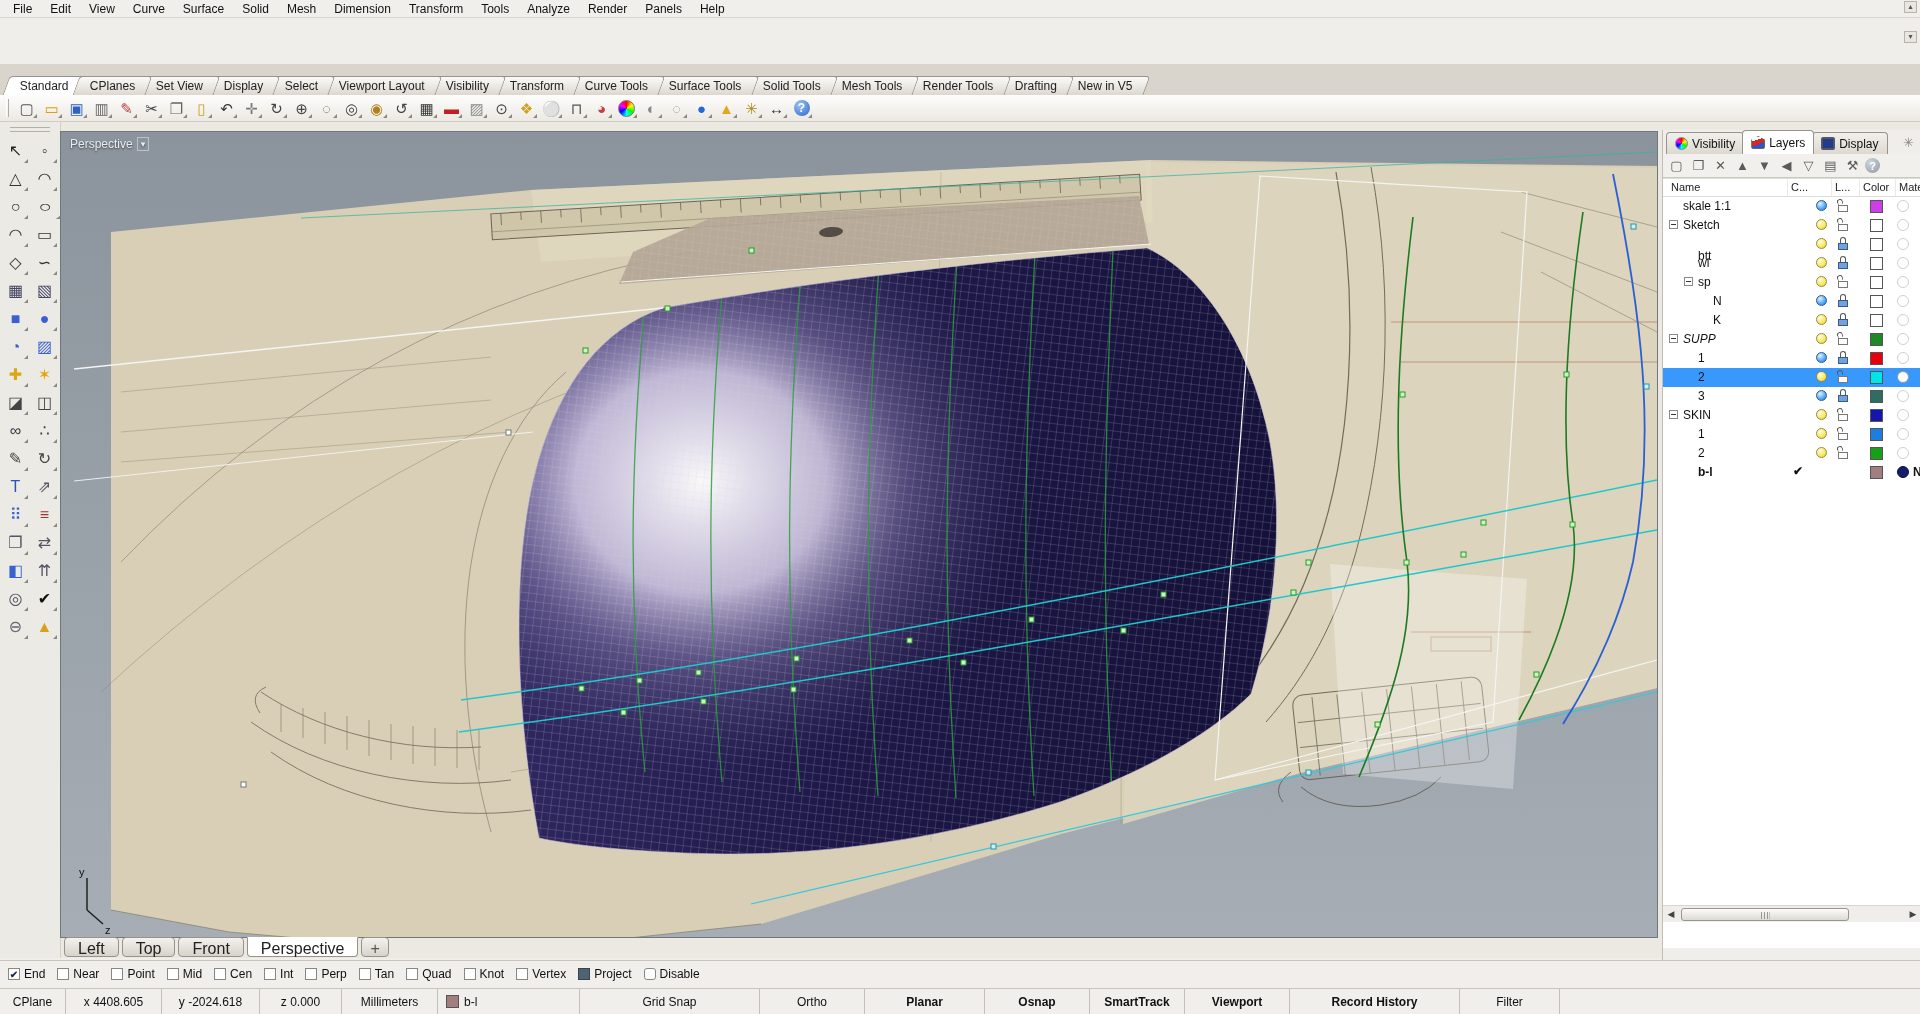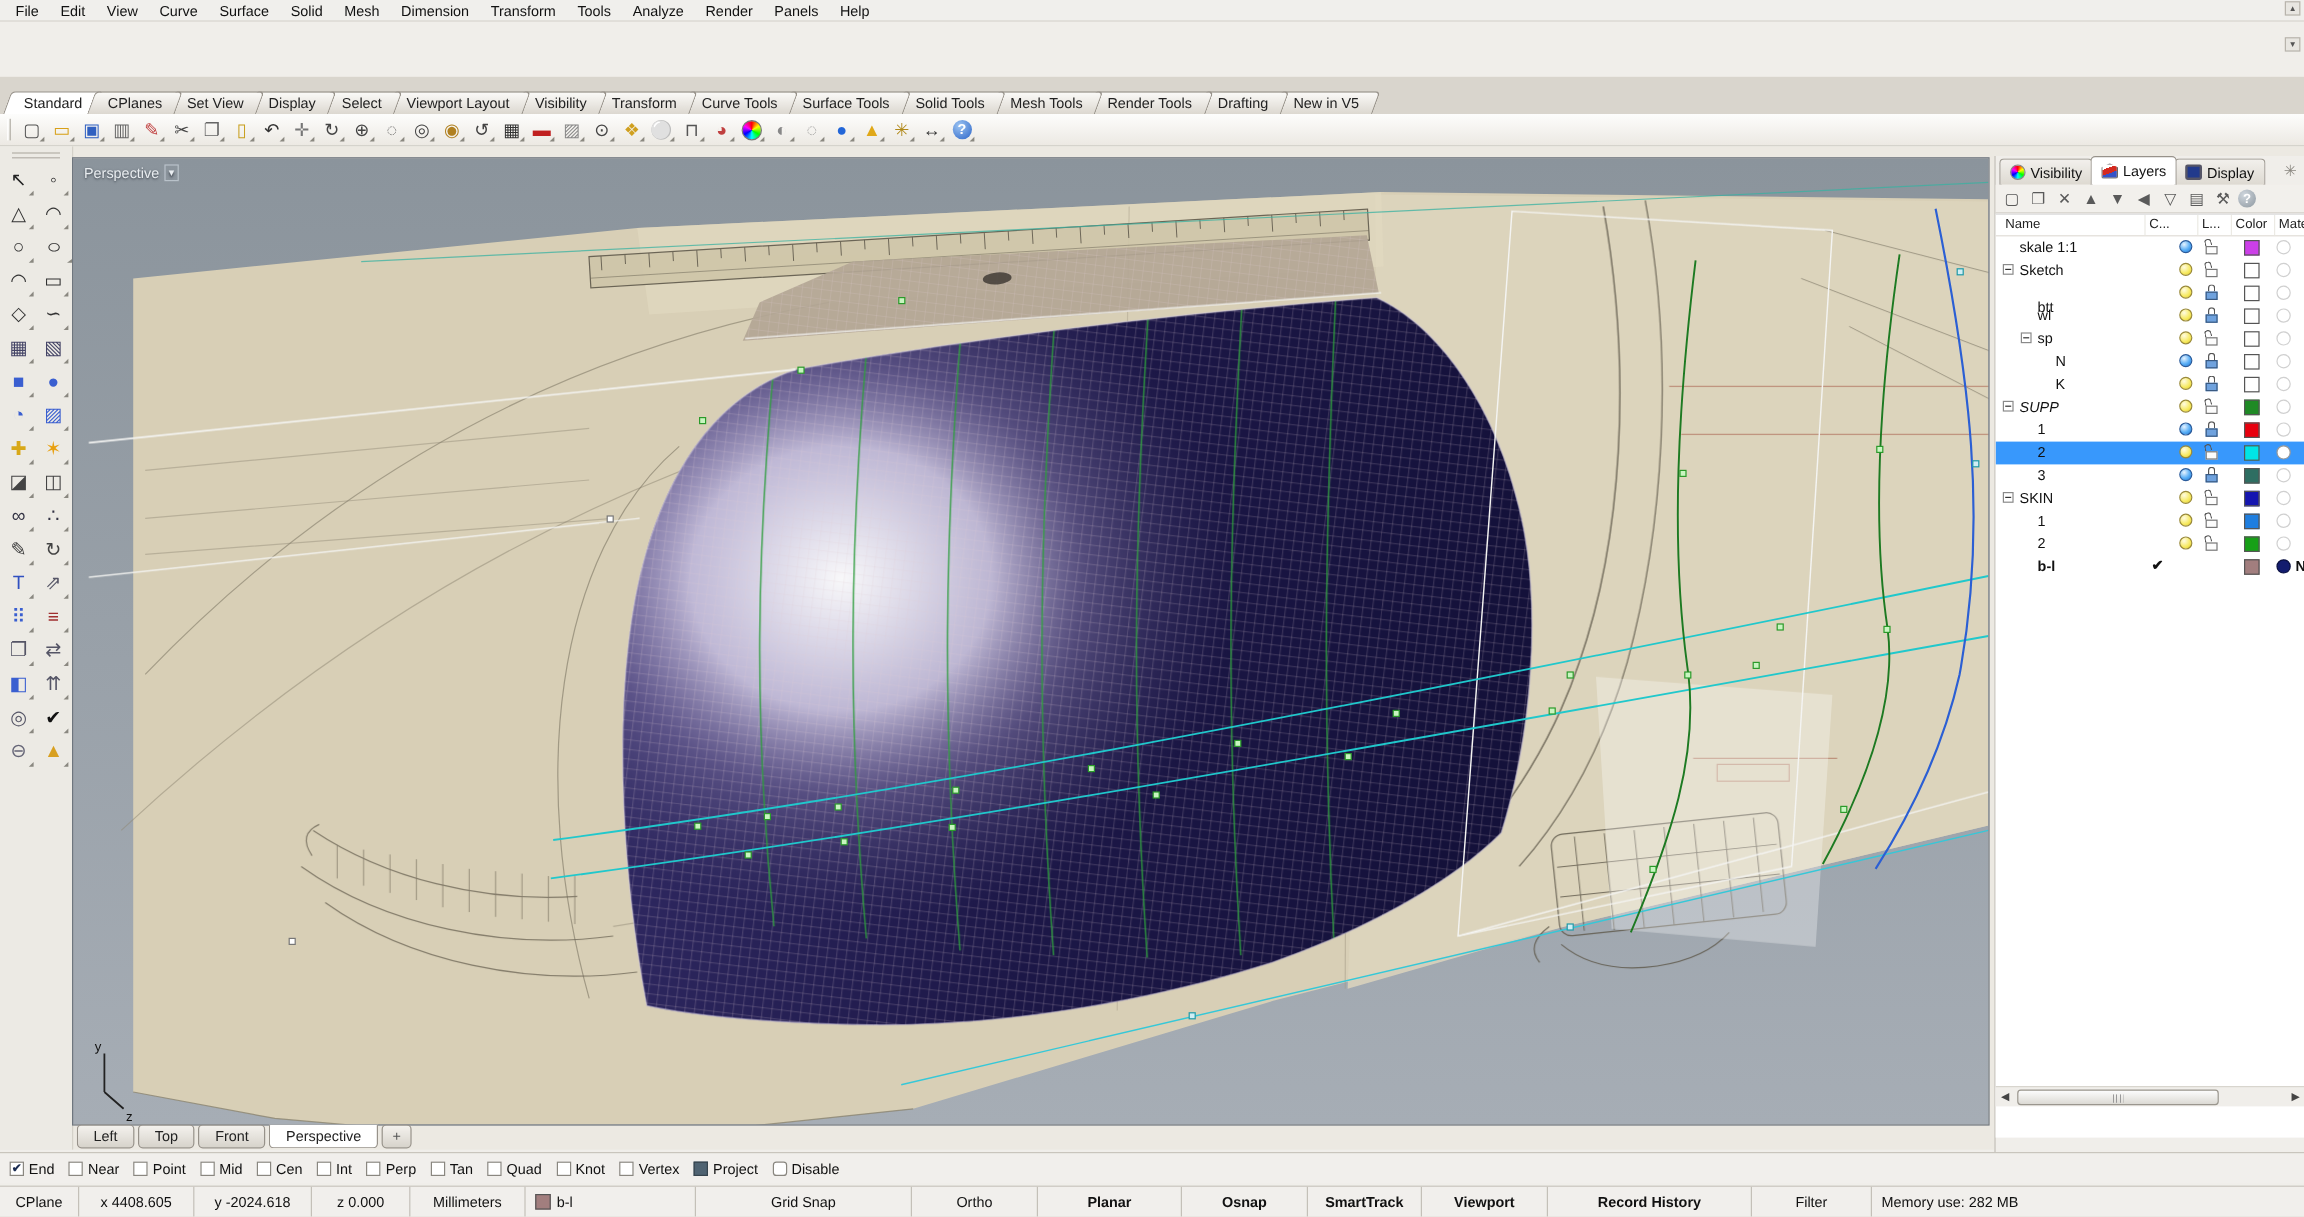--- a/index.html
+++ b/index.html
@@ -49,21 +49,21 @@
   .sbi.stretch{transform:scaleX(1.35);}
 
   
   .viewport{position:absolute;left:61px;top:132px;width:1596px;height:805px;background:#98a0a8;outline:1px solid #6e767e;}
   .viewport svg{display:block;}
   .vplabel{position:absolute;left:9px;top:5px;color:#e9edf0;text-shadow:0 1px 2px rgba(20,25,35,.7);font-size:12px;display:flex;align-items:center;gap:4px;}
   .vplabel .varrow{display:inline-block;border:1px solid #b9c2ca;padding:0 3px;font-size:9px;line-height:12px;color:#e9edf0;}
 
   
   .vptabs{position:absolute;left:64px;top:937px;height:21px;display:flex;align-items:flex-start;gap:3px;}
-  .vtab{height:20px;padding:2px 13px;background:linear-gradient(#f4f2ee,#d7d3cb);border:1px solid #97928a;border-radius:4px;font-size:12px;color:#222;}
+  .vtab{height:20px;padding:2px 13px;background:linear-gradient(#f4f2ee,#d7d3cb);border:1px solid #97928a;border-radius:4px;font-size:16px;color:#222;}
   .vtab.active{background:#fff;border-radius:0 0 4px 4px;border-top-color:#fff;}
   .vtab.add{padding:2px 8px;color:#555;}
 
   
   .osnapbar{position:absolute;left:0;top:960px;width:100%;height:26px;background:#f1efec;border-top:1px solid #c9c5bd;display:flex;align-items:center;padding-left:8px;gap:12px;}
   .osi{display:flex;align-items:center;gap:4px;}
   .osbox{width:12px;height:12px;background:#fff;border:1px solid #8a8780;font-size:10px;line-height:11px;text-align:center;color:#1a2a50;font-weight:bold;}
   .osbox.pressed{background:#4f6372;border-color:#36444e;}
   .osbox.round{border-radius:3px;}
 
@@ -726,15 +726,14 @@
     <span id="spanes" style="display:flex">
         <span class="spane" style="width: 180px;">Grid Snap</span>
         <span class="spane" style="width: 105px;">Ortho</span>
         <span class="spane bold" style="width: 120px;">Planar</span>
         <span class="spane bold" style="width: 105px;">Osnap</span>
         <span class="spane bold" style="width: 95px;">SmartTrack</span>
         <span class="spane bold" style="width: 105px;">Viewport</span>
         <span class="spane bold" style="width: 170px;">Record History</span>
         <span class="spane" style="width: 100px;">Filter</span>
       </span>
-    <div class="spane left" style="flex:1;border-right:none">Memory use: 282 MB</div>
   </div>
 </div>
 
 </body></html>

